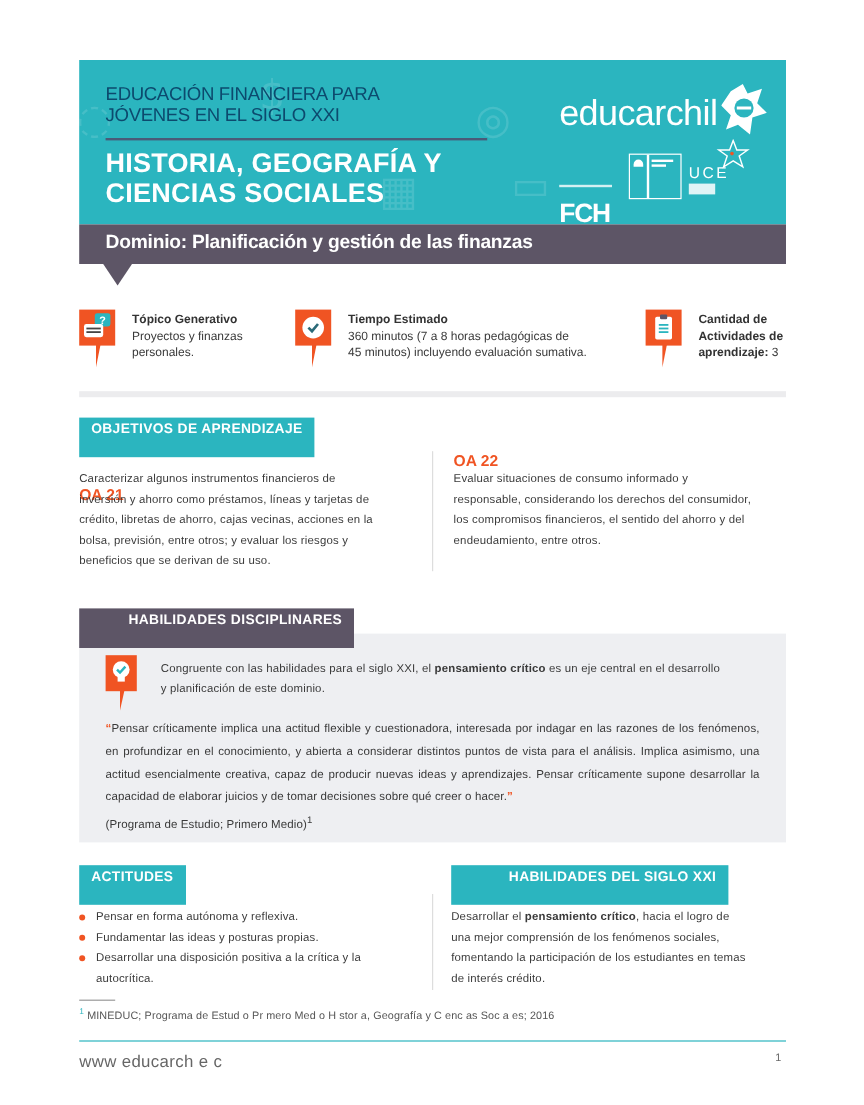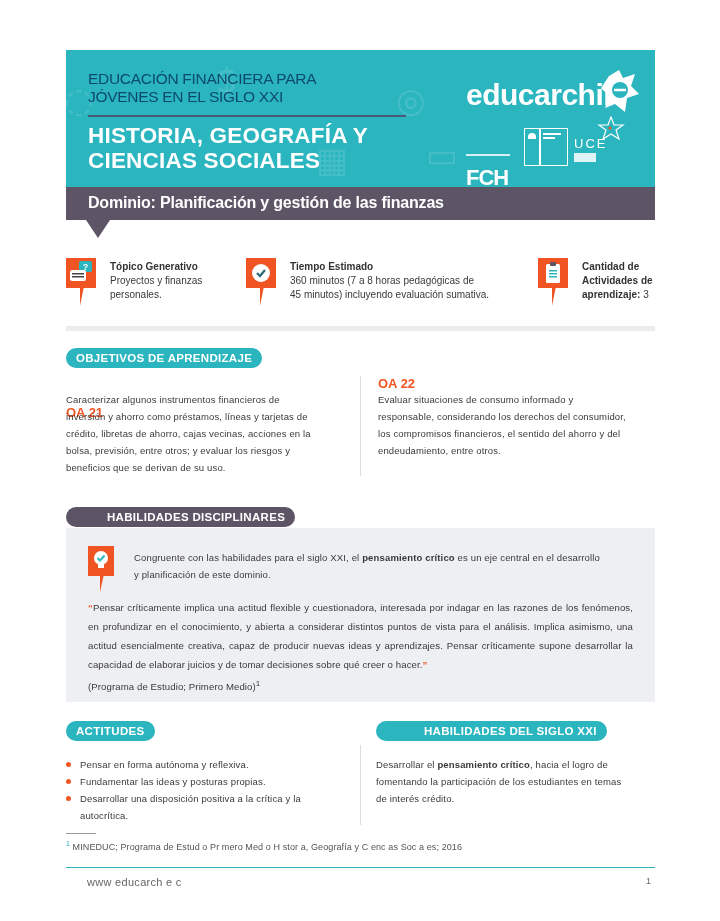--- a/index.html
+++ b/index.html
@@ -4,21 +4,21 @@
 <style>
   * { box-sizing: border-box; margin: 0; padding: 0; }
   html, body { width: 720px; height: 921px; background: #ffffff; overflow: hidden; }
   body { position: relative; font-family: "Liberation Sans", sans-serif; color: #3a3a3a; }
 
   .banner { position: absolute; left: 66px; top: 50px; width: 589px; height: 137px; background: #2bb5bf; overflow: hidden; }
   .banner .bgdeco { position: absolute; color: rgba(255,255,255,0.13); font-size: 34px; font-family: "DejaVu Sans", sans-serif; }
   .banner .kicker { position: absolute; left: 22px; top: 20px; color: #0c4a6e; font-size: 15.5px; line-height: 18px; letter-spacing: -0.3px; width: 290px; }
   .banner .rule { position: absolute; left: 22px; top: 65px; width: 318px; height: 1.5px; background: #4a5a78; }
   .banner .title { position: absolute; left: 22px; top: 73px; color: #ffffff; font-size: 22.5px; line-height: 25px; font-weight: bold; letter-spacing: 0.2px; }
-  .logo-educ { position: absolute; left: 400px; top: 28px; color: #ffffff; font-size: 30px; font-weight: bold; letter-spacing: -0.5px; }
+  .logo-educ { position: absolute; left: 400px; top: 28px; color: #ffffff; font-size: 30px; font-weight: normal; letter-spacing: -0.5px; }
   .logo-e { position: absolute; left: 535px; top: 18px; width: 40px; height: 46px; }
   .logo-fch { position: absolute; left: 400px; top: 82px; color: #ffffff; font-size: 22px; font-weight: bold; letter-spacing: -1px; margin-top: 33px; }
   .logo-fch-sub { position: absolute; left: 400px; top: 104px; width: 44px; height: 2px; background: #ffffff; opacity: 0.8; }
   .logo-gov { position: absolute; left: 458px; top: 78px; width: 44px; height: 38px; border: 1.5px solid #ffffff; }
   .logo-gov .divl { position: absolute; left: 14px; top: 0; width: 1.5px; height: 100%; background: #fff; }
   .logo-gov .dome { position: absolute; left: 3px; top: 4px; width: 8px; height: 6px; background: #fff; border-radius: 4px 4px 0 0; }
   .logo-gov .t1 { position: absolute; left: 18px; top: 4px; width: 18px; height: 2px; background: #fff; }
   .logo-gov .t2 { position: absolute; left: 18px; top: 8px; width: 12px; height: 2px; background: #fff; }
   .logo-uce { position: absolute; left: 508px; top: 86px; color: #ffffff; font-size: 13px; letter-spacing: 2px; }
   .logo-uce-sub { position: absolute; left: 508px; top: 103px; width: 22px; height: 9px; background: #ffffff; opacity: 0.85; }
@@ -30,21 +30,21 @@
 
   .info-row { position: absolute; left: 66px; top: 258px; width: 589px; height: 60px; }
   .info-item { position: absolute; top: 0; }
   .flag { position: absolute; top: 0; width: 30px; height: 30px; background: #f05423; }
   .flag:after { content: ""; position: absolute; left: 14px; top: 28px; border-left: 4px solid #f05423; border-right: 0 solid transparent; border-bottom: 20px solid transparent; }
   .info-text { position: absolute; top: 2px; font-size: 10px; line-height: 14px; color: #3a3a3a; }
   .info-text b { font-weight: bold; display: block; color: #333; }
 
   .sep-band { position: absolute; left: 66px; top: 326px; width: 589px; height: 5px; background: #ececee; }
 
-  .tag { position: absolute; height: 20px; color: #ffffff; font-size: 11.5px; font-weight: bold; letter-spacing: 0.3px; line-height: 21px; padding: 0 10px; border-radius: 10px; }
+  .tag { position: absolute; height: 33px; color: #ffffff; font-size: 11.5px; font-weight: bold; letter-spacing: 0.3px; line-height: 21px; padding: 0 10px; }
   .tag.teal { background: #2bb5bf; }
   .tag.purple { background: #5d5566; }
 
   .oa-title { position: absolute; color: #f05423; font-size: 13px; font-weight: bold; }
   .body-text { position: absolute; font-size: 9.5px; line-height: 17px; color: #3a3a3a; letter-spacing: 0.15px; }
   .vsep { position: absolute; width: 1px; background: #dddddd; }
 
   .hab-box { position: absolute; left: 66px; top: 528px; width: 589px; height: 174px; background: #eeeff2; }
   .bulb-flag { position: absolute; left: 22px; top: 18px; width: 26px; height: 30px; background: #f05423; }
   .bulb-flag:after { content: ""; position: absolute; left: 12px; top: 28px; border-left: 4px solid #f05423; border-bottom: 18px solid transparent; }
@@ -52,21 +52,21 @@
   .qmark { color: #f05423; font-weight: bold; }
 
   .bullets { position: absolute; left: 66px; top: 756px; width: 270px; list-style: none; }
   .bullets li { position: relative; padding-left: 14px; font-size: 9.5px; line-height: 17px; color: #3a3a3a; letter-spacing: 0.15px; }
   .bullets li .dot { position: absolute; left: 0; top: 6px; width: 5px; height: 5px; border-radius: 50%; background: #f05423; }
 
   .fn-rule { position: absolute; left: 66px; top: 833px; width: 30px; height: 1px; background: #999; }
   .footnote { position: absolute; left: 66px; top: 840px; font-size: 9px; color: #555; letter-spacing: 0.1px; }
   .footnote sup { color: #2bb5bf; font-size: 7px; }
   .footer-line { position: absolute; left: 66px; top: 867px; width: 589px; height: 1px; background: #2bb5bf; }
-  .footer-url { position: absolute; left: 66px; top: 876px; font-size: 11px; color: #666; letter-spacing: 0.3px; margin-left: 21px; }
+  .footer-url { position: absolute; left: 66px; top: 876px; font-size: 14px; color: #666; letter-spacing: 0.3px; }
   .footer-page { position: absolute; left: 646px; top: 876px; font-size: 9px; color: #666; }
 </style>
 </head>
 <body>
 
 <div class="banner">
   <span class="bgdeco" style="left:150px;top:10px;">$</span>
   <span class="bgdeco" style="left:330px;top:30px;">◎</span>
   <span class="bgdeco" style="left:250px;top:90px;">▦</span>
   <span class="bgdeco" style="left:360px;top:85px;">▭</span>
@@ -206,20 +206,21 @@
   <li><span class="dot"></span><span>Pensar en forma autónoma y reflexiva.</span></li>
   <li><span class="dot"></span><span>Fundamentar las ideas y posturas propias.</span></li>
   <li><span class="dot"></span><span>Desarrollar una disposición positiva a la crítica y la autocrítica.</span></li>
 </ul>
 
 <div class="vsep" style="left:360px;top:745px;height:80px;"></div>
 
 <div class="tag teal" style="left:376px;top:721px;padding-left:48px;">HABILIDADES DEL SIGLO XXI</div>
 <div class="body-text" style="left:376px;top:756px;width:285px;">
   <div><span>Desarrollar el </span><b>pensamiento crítico</b><span>, hacia el logro de</span></div>
+  <div>una mejor comprensión de los fenómenos sociales,</div>
   <div>fomentando la participación de los estudiantes en temas</div>
   <div>de interés crédito.</div>
 </div>
 
 <div class="fn-rule"></div>
 <div class="footnote">
   <sup>1</sup>
   <span>MINEDUC; Programa de Estud o  Pr mero Med o  H stor a, Geografía y C enc as Soc a es; 2016</span>
 </div>
 <div class="footer-line"></div>

